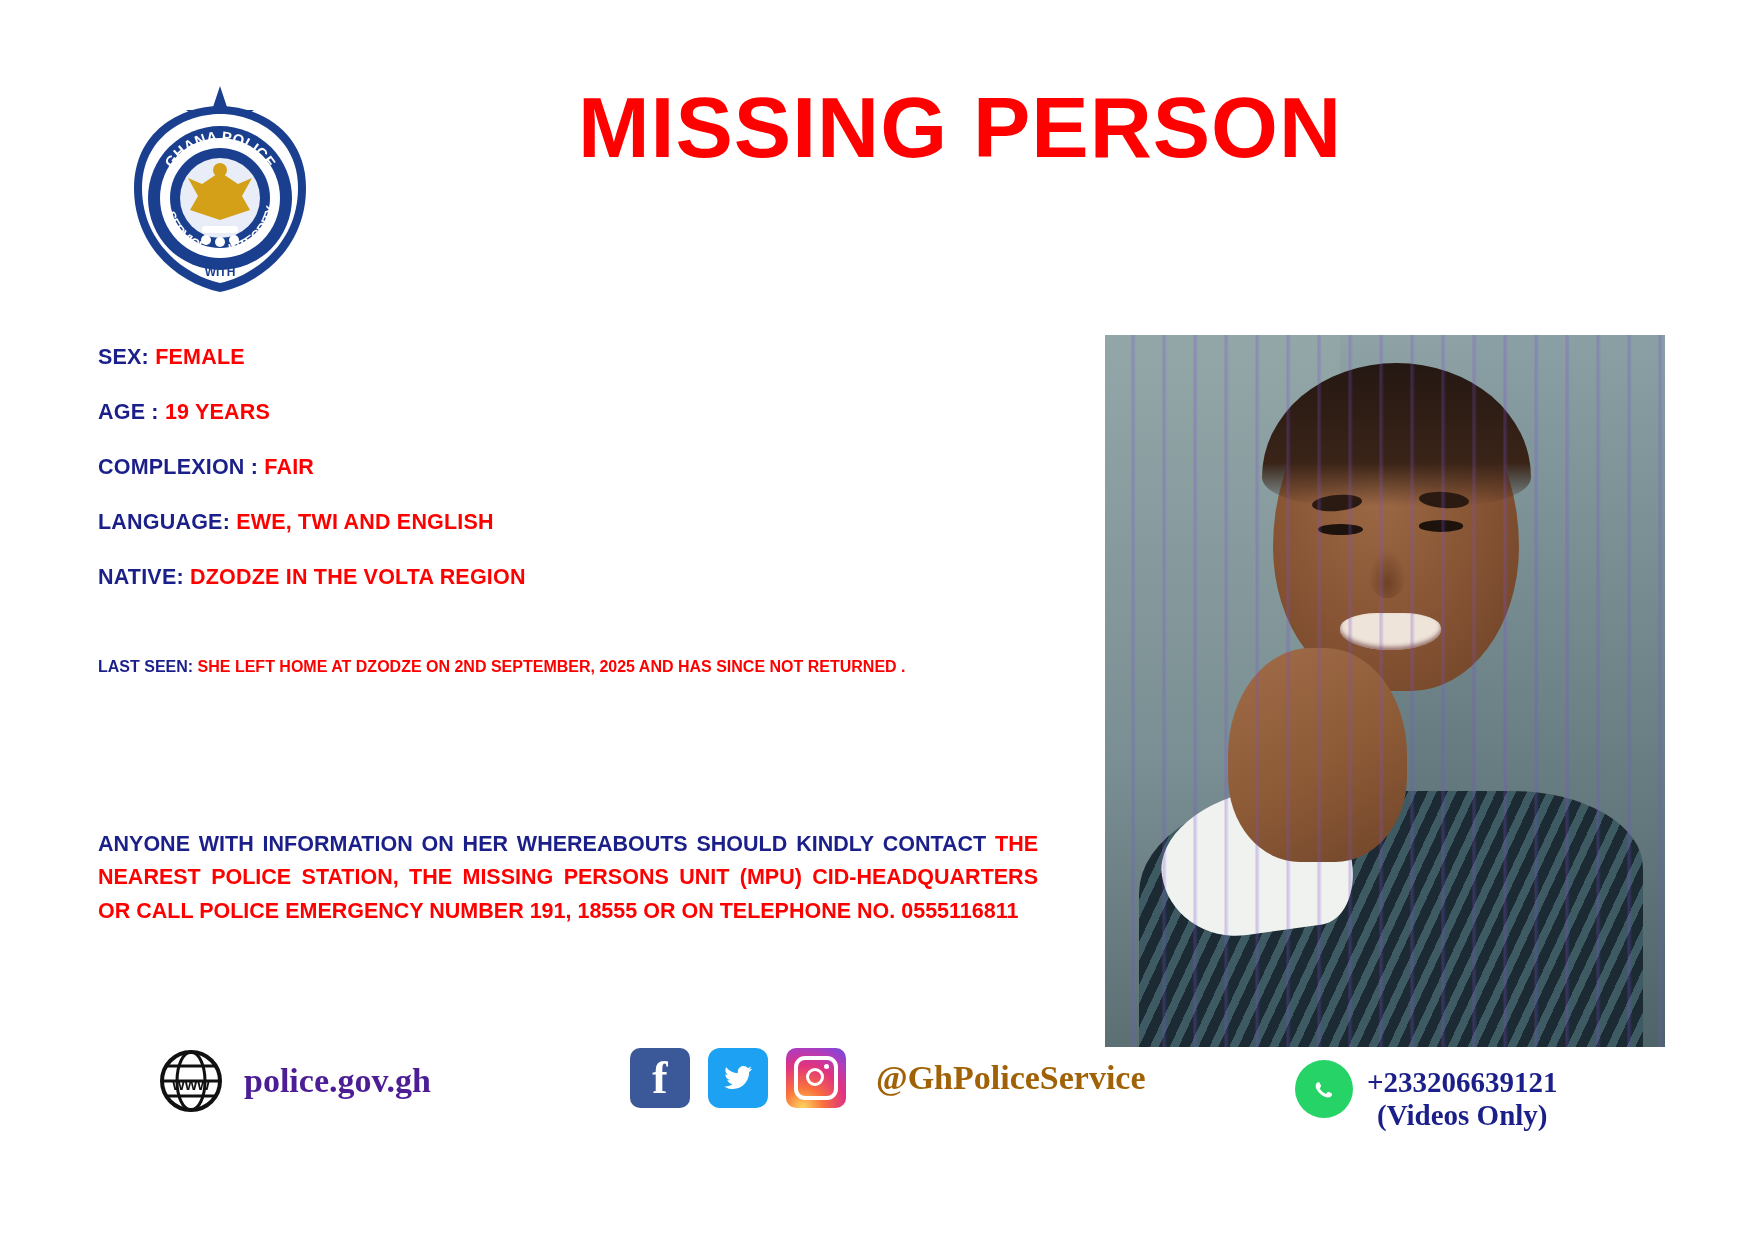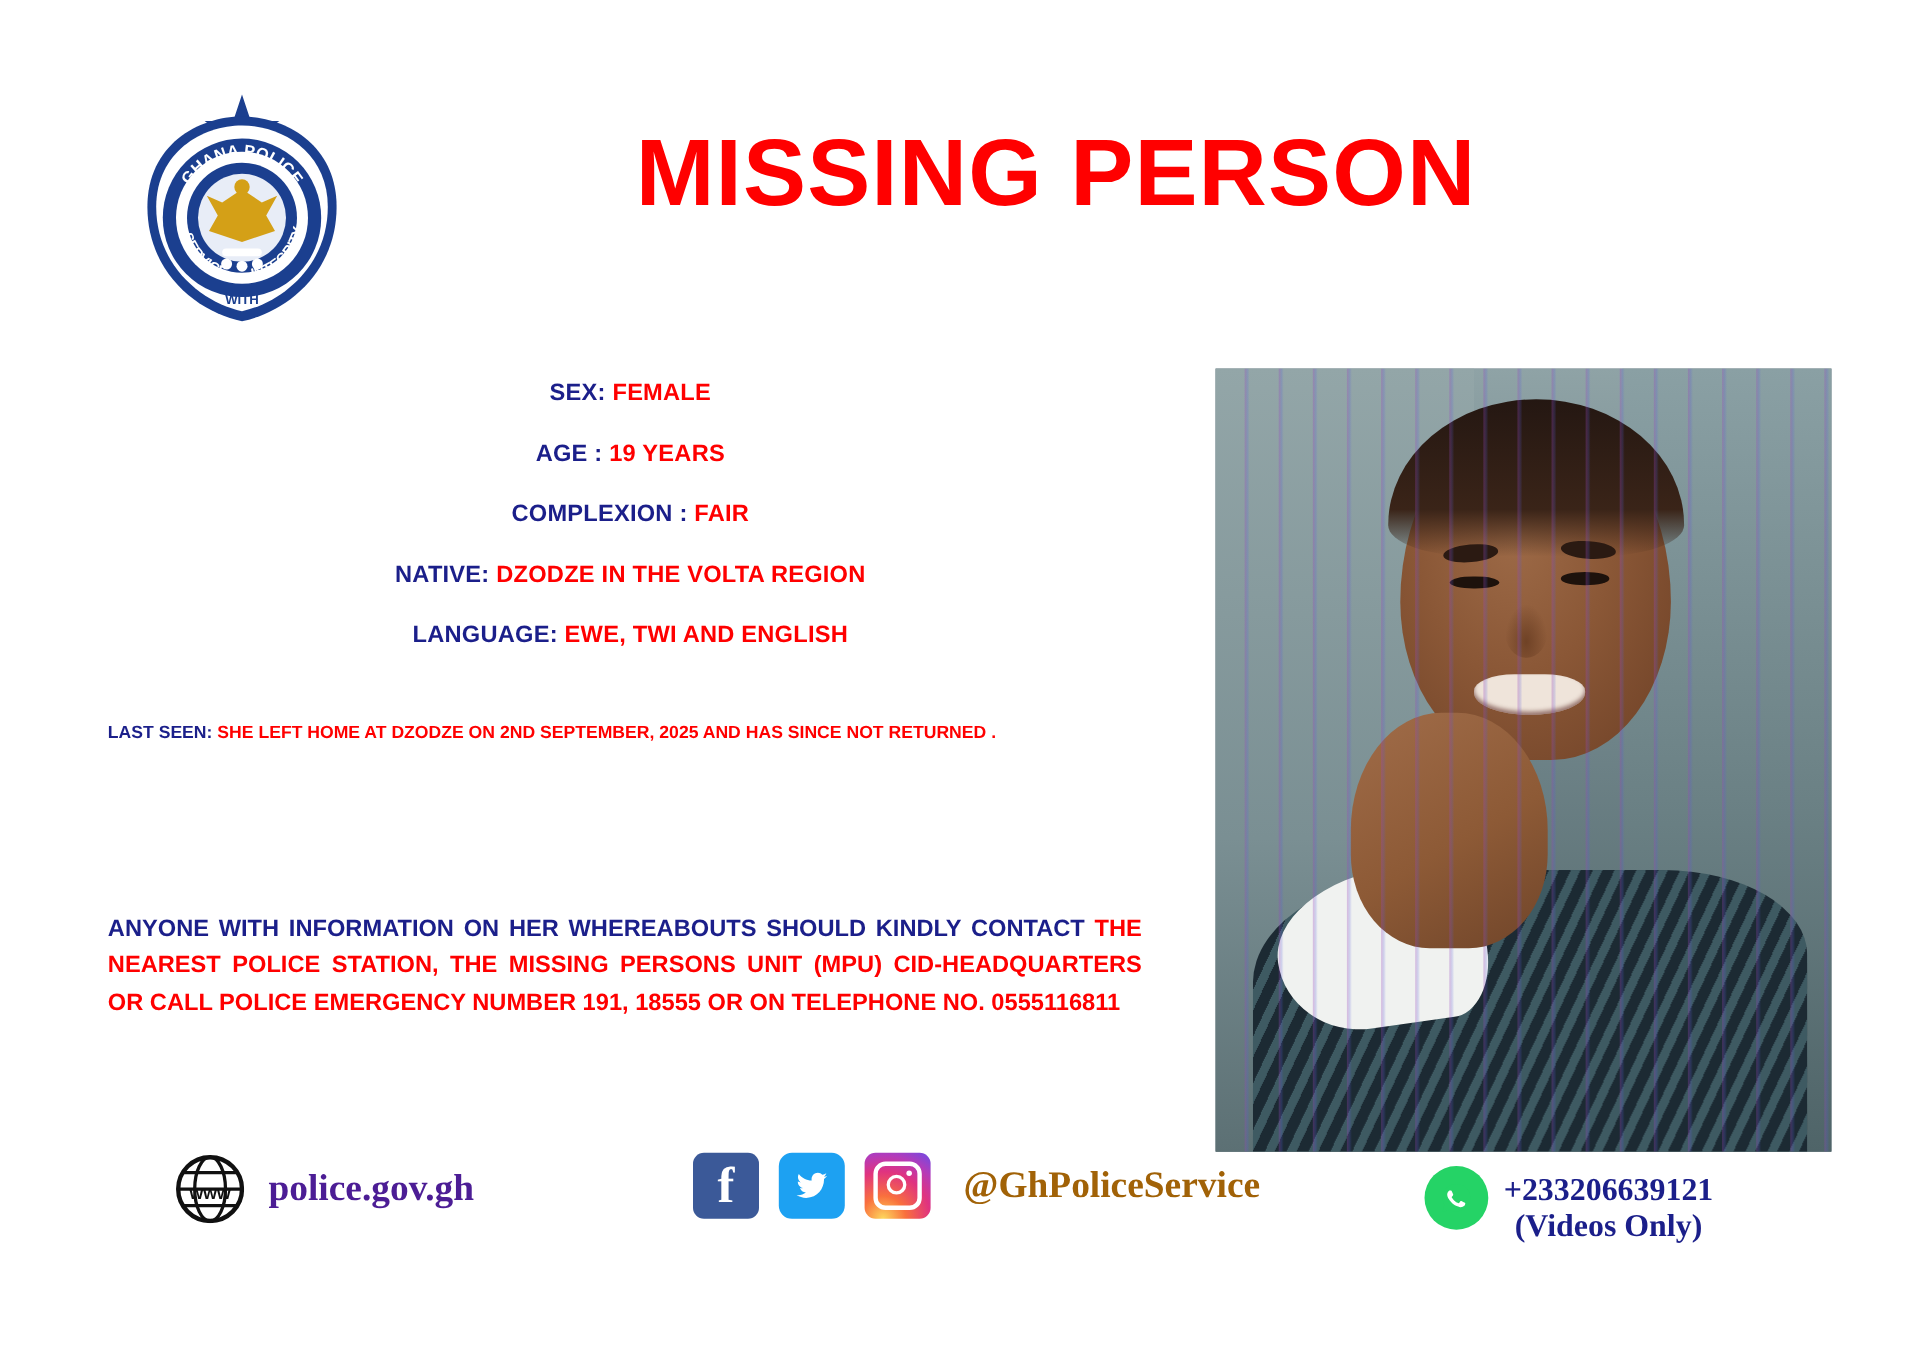--- a/index.html
+++ b/index.html
@@ -35,21 +35,20 @@
     top: 10px;
     width: 220px;
     height: 220px;
   }
   .titles {
     position: absolute;
     left: 400px;
     top: 14px;
     width: 1120px;
     text-align: center;
-    margin-top: 30px;
   }
   .title-main {
     font-family: "Liberation Sans", sans-serif;
     font-weight: bold;
     font-size: 86px;
     line-height: 1.0;
     color: #ff0000;
     letter-spacing: 1px;
   }
   .title-sub {
@@ -61,21 +60,20 @@
     letter-spacing: 1px;
     margin-top: 8px;
   }
 
   
   .details {
     position: absolute;
     left: 98px;
     top: 345px;
     width: 950px;
-    text-align: center;
   }
   .detail-row {
     font-size: 21.5px;
     font-weight: bold;
     color: #1b1f8a;
     margin-bottom: 30px;
     letter-spacing: 0.2px;
   }
   .detail-row .val {
     color: #ff0000;
@@ -382,27 +380,27 @@
       <span>AGE :</span>
       <span class="val">19 YEARS</span>
     </div>
 
     <div class="detail-row">
       <span>COMPLEXION :</span>
       <span class="val">FAIR</span>
     </div>
 
     <div class="detail-row">
+      <span>LANGUAGE:</span>
+      <span class="val">EWE, TWI AND ENGLISH</span>
+    </div>
+
+    <div class="detail-row">
       <span>NATIVE:</span>
       <span class="val">DZODZE IN THE VOLTA REGION</span>
-    </div>
-
-    <div class="detail-row">
-      <span>LANGUAGE:</span>
-      <span class="val">EWE, TWI AND ENGLISH</span>
     </div>
   </div>
 
   <div class="lastseen">
     <span>LAST SEEN:</span>
     <span class="val">SHE LEFT HOME AT DZODZE ON 2ND SEPTEMBER, 2025 AND HAS SINCE NOT RETURNED .</span>
   </div>
 
   <div class="contact">
     <span>ANYONE WITH   INFORMATION ON HER WHEREABOUTS SHOULD KINDLY CONTACT</span>

